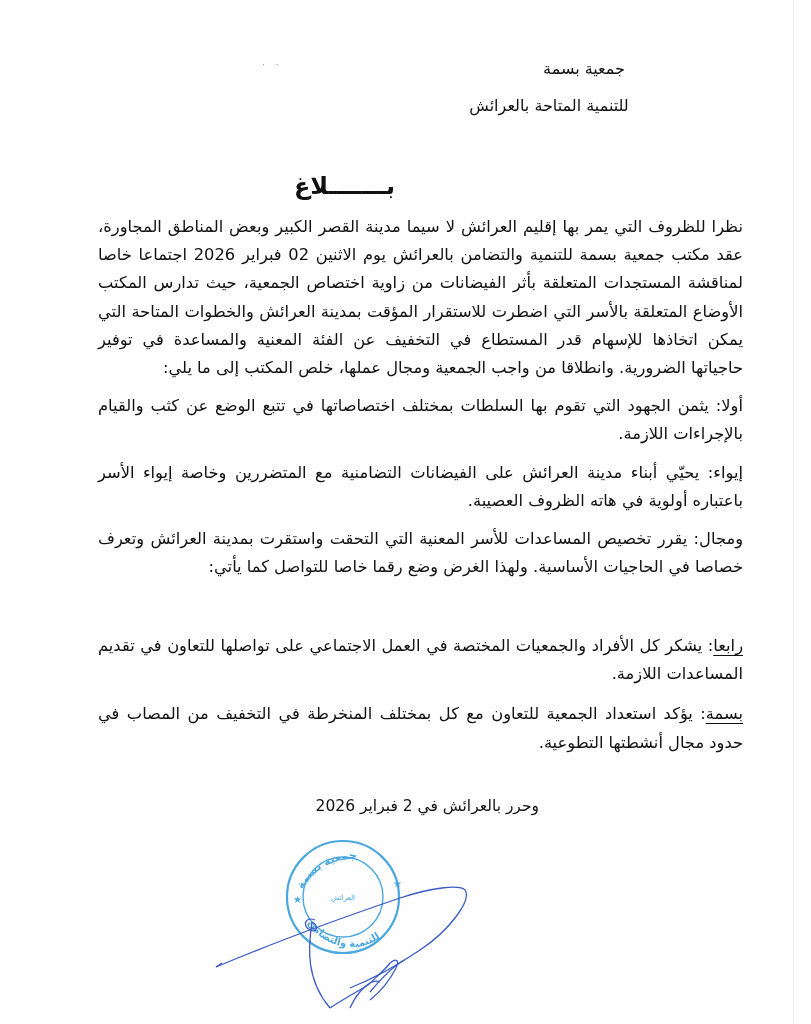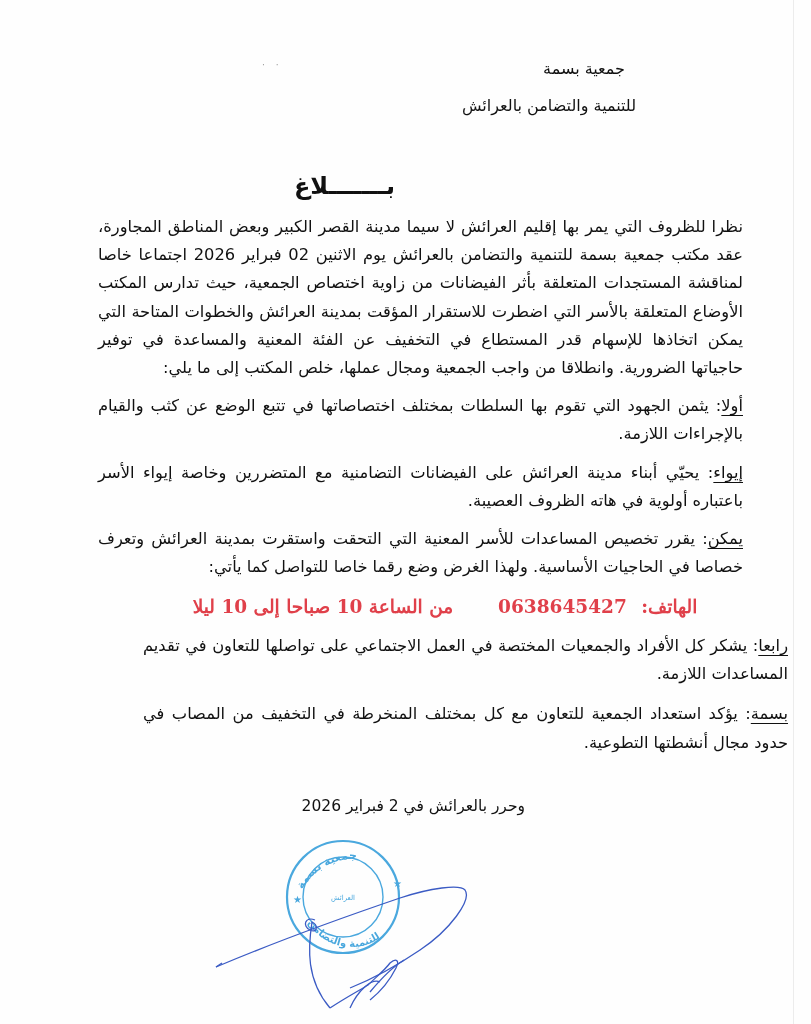--- a/index.html
+++ b/index.html
@@ -78,21 +78,20 @@
     .body p {
       margin: 0;
     }
     .body .intro {
       margin-bottom: 6px;
     }
     .body .item {
       margin-top: 10px;
     }
     .body .label {
-      text-decoration: underline;
       text-underline-offset: 4px;
       margin-top: 16px;
     }
     .phone-line {
       position: absolute;
       left: 150px;
       top: 596px;
       width: 590px;
       direction: rtl;
       text-align: center;
@@ -106,30 +105,29 @@
     .items-after {
       position: absolute;
       left: 98px;
       top: 632px;
       width: 645px;
       direction: rtl;
       text-align: justify;
       font-size: 16.3px;
       line-height: 28.2px;
       color: #111;
-      margin-left: 45px;
     }
     .items-after p { margin: 0 0 12px 0; }
     .items-after .label {
       text-decoration: underline;
       text-underline-offset: 4px;
     }
     .sign-date {
       position: absolute;
-      left: 290px;
+      left: 304px;
       top: 797px;
       width: 235px;
       direction: rtl;
       text-align: right;
       font-size: 15.5px;
       color: #111;
     }
     .stamp-wrap {
       position: absolute;
       left: 180px;
@@ -141,38 +139,32 @@
   </style>
 </head>
 <body>
 
 <div class="page">
   <div class="edge-line"></div>
   <div class="dots">· ·</div>
 
   <div class="header">
     <div class="line1">جمعية بسمة</div>
-    <div class="line2">للتنمية والتضامن بالعرائش</div>
+    <div class="line2">للتنمية المتاحة بالعرائش</div>
   </div>
 
   <div class="title">بـــــــلاغ</div>
 
   <div class="body">
     <p class="intro">نظرا للظروف التي يمر بها إقليم العرائش لا سيما مدينة القصر الكبير وبعض المناطق المجاورة، عقد مكتب جمعية بسمة للتنمية والتضامن بالعرائش يوم الاثنين 02 فبراير 2026 اجتماعا خاصا لمناقشة المستجدات المتعلقة بأثر الفيضانات من زاوية اختصاص الجمعية، حيث تدارس المكتب الأوضاع المتعلقة بالأسر التي اضطرت للاستقرار المؤقت بمدينة العرائش والخطوات المتاحة التي يمكن اتخاذها للإسهام قدر المستطاع في التخفيف عن الفئة المعنية والمساعدة في توفير حاجياتها الضرورية. وانطلاقا من واجب الجمعية ومجال عملها، خلص المكتب إلى ما يلي:</p>
     <p class="item"><span class="label">أولا</span><span>: يثمن الجهود التي تقوم بها السلطات بمختلف اختصاصاتها في تتبع الوضع عن كثب والقيام بالإجراءات اللازمة.</span></p>
     <p class="item"><span class="label">إيواء</span><span>: يحيّي أبناء مدينة العرائش على الفيضانات التضامنية مع المتضررين وخاصة إيواء الأسر باعتباره أولوية في هاته الظروف العصيبة.</span></p>
-    <p class="item"><span class="label">يمكن</span><span>: يقرر تخصيص المساعدات للأسر المعنية التي التحقت واستقرت بمدينة العرائش وتعرف خصاصا في الحاجيات الأساسية. ولهذا الغرض وضع رقما خاصا للتواصل كما يأتي:</span></p>
+    <p class="item"><span class="label">ومجال</span><span>: يقرر تخصيص المساعدات للأسر المعنية التي التحقت واستقرت بمدينة العرائش وتعرف خصاصا في الحاجيات الأساسية. ولهذا الغرض وضع رقما خاصا للتواصل كما يأتي:</span></p>
   </div>
 
-  <div class="phone-line">
-    <span>الهاتف:</span>
-    <span>0638645427</span>
-    <span class="gap"></span>
-    <span>من الساعة 10 صباحا إلى 10 ليلا</span>
-  </div>
 
   <div class="items-after">
     <p><span class="label">رابعا</span><span>: يشكر كل الأفراد والجمعيات المختصة في العمل الاجتماعي على تواصلها للتعاون في تقديم المساعدات اللازمة.</span></p>
     <p><span class="label">بسمة</span><span>: يؤكد استعداد الجمعية للتعاون مع كل بمختلف المنخرطة في التخفيف من المصاب في حدود مجال أنشطتها التطوعية.</span></p>
   </div>
 
   <div class="sign-date">وحرر بالعرائش في 2 فبراير 2026</div>
 
   <div class="stamp-wrap">
     <svg viewBox="0 0 350 204" xmlns="http://www.w3.org/2000/svg">

